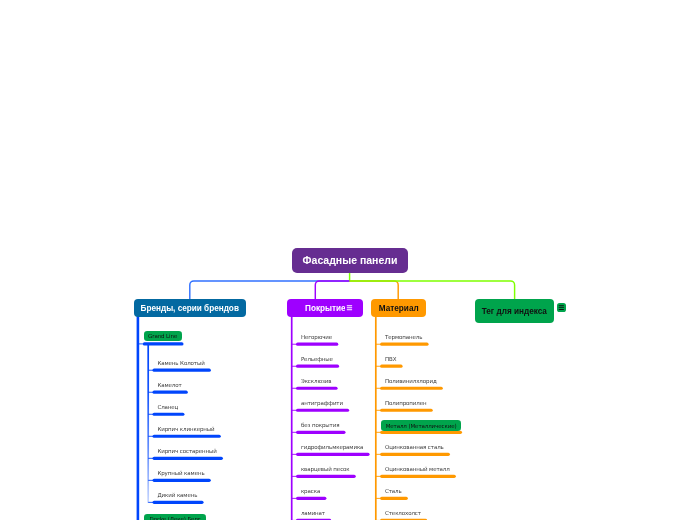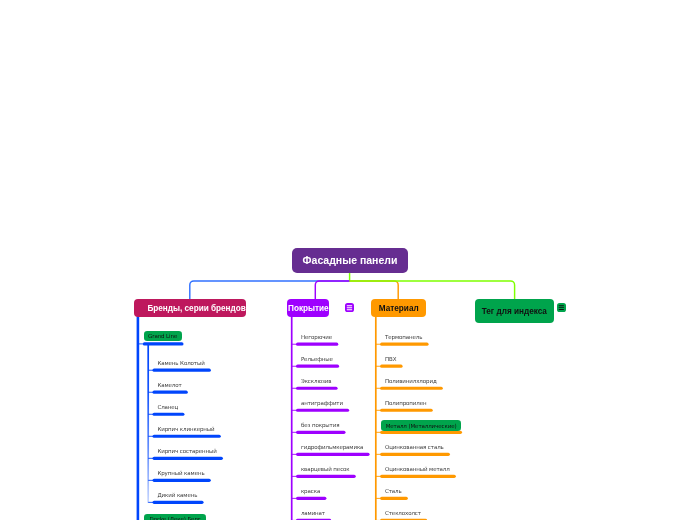--- a/index.html
+++ b/index.html
@@ -143,24 +143,24 @@
   <div class="leaf-label" style="left:385.00px;top:444.00px;">Оцинкованная сталь</div>
   <div class="leaf-label" style="left:385.00px;top:466.02px;">Оцинкованный металл</div>
   <div class="leaf-label" style="left:385.00px;top:488.04px;">Сталь</div>
   <div class="leaf-label" style="left:385.00px;top:510.06px;">Стеклохолст</div>
   <div class="hl-pill" style="left:143.60px;top:331.10px;width:38.10px;height:10.30px;background:#00A44C;">Grand Line</div>
   <div class="hl-pill" style="left:144.30px;top:513.80px;width:61.60px;height:10.30px;background:#00A44C;">Docke (Деке) Берг</div>
   <div class="hl-pill" style="left:381.30px;top:420.38px;width:79.53px;height:10.3px;background:#00A44C;">Металл (Металлические)</div>
   <div class="node root-node" style="left:292.0px;top:248.0px;width:116.0px;height:24.8px;background:#662D91;color:#ffffff;">
       <span>Фасадные панели</span>
     </div>
-  <div class="node branch-node" style="left:133.7px;top:298.7px;width:112.1px;height:18.0px;background:#be185d;color:#ffffff;justify-content:flex-end;">
+  <div class="node branch-node" style="left:133.7px;top:298.7px;width:112.1px;height:18.0px;background:#0369a1;color:#ffffff;">
       <span>Бренды, серии брендов</span>
     </div>
-  <div class="node branch-node" style="left:287.3px;top:298.7px;width:42px;height:18.3px;background:#9E00FF;color:#ffffff;">
+  <div class="node branch-node" style="left:287.3px;top:298.7px;width:76px;height:18.3px;background:#9E00FF;color:#ffffff;">
       <span>Покрытие</span>
     </div>
   <div class="note-icon" style="left:344.9px;top:303.2px;width:9.4px;height:9.2px;background:#9E00FF;">
       <svg width="9.4" height="9.2" viewBox="0 0 9.4 9.2">
         <rect x="1.65" y="2.25" width="5.64" height="0.97" rx="0.46" fill="#ffffff"></rect>
         <rect x="1.65" y="4.23" width="5.64" height="0.97" rx="0.46" fill="#ffffff"></rect>
         <rect x="1.65" y="6.21" width="5.64" height="0.97" rx="0.46" fill="#ffffff"></rect>
       </svg>
     </div>
   <div class="node branch-node" style="left:371.2px;top:298.5px;width:55.1px;height:18.4px;background:#FF9900;color:#111111;align-items:center;">

